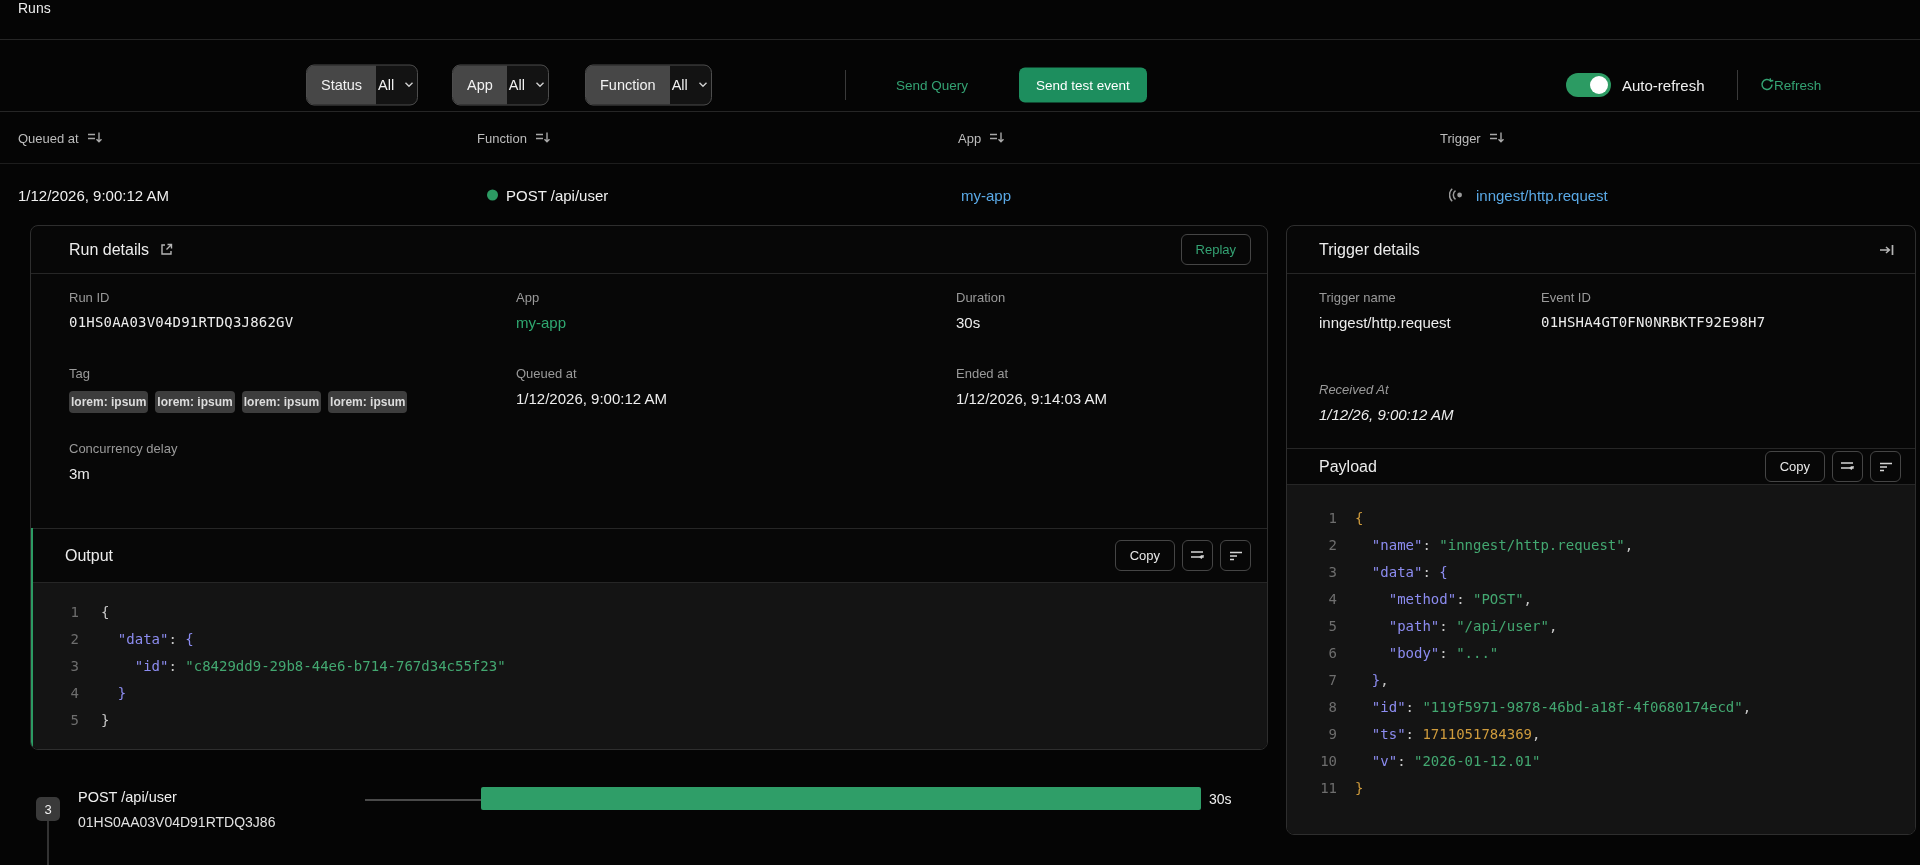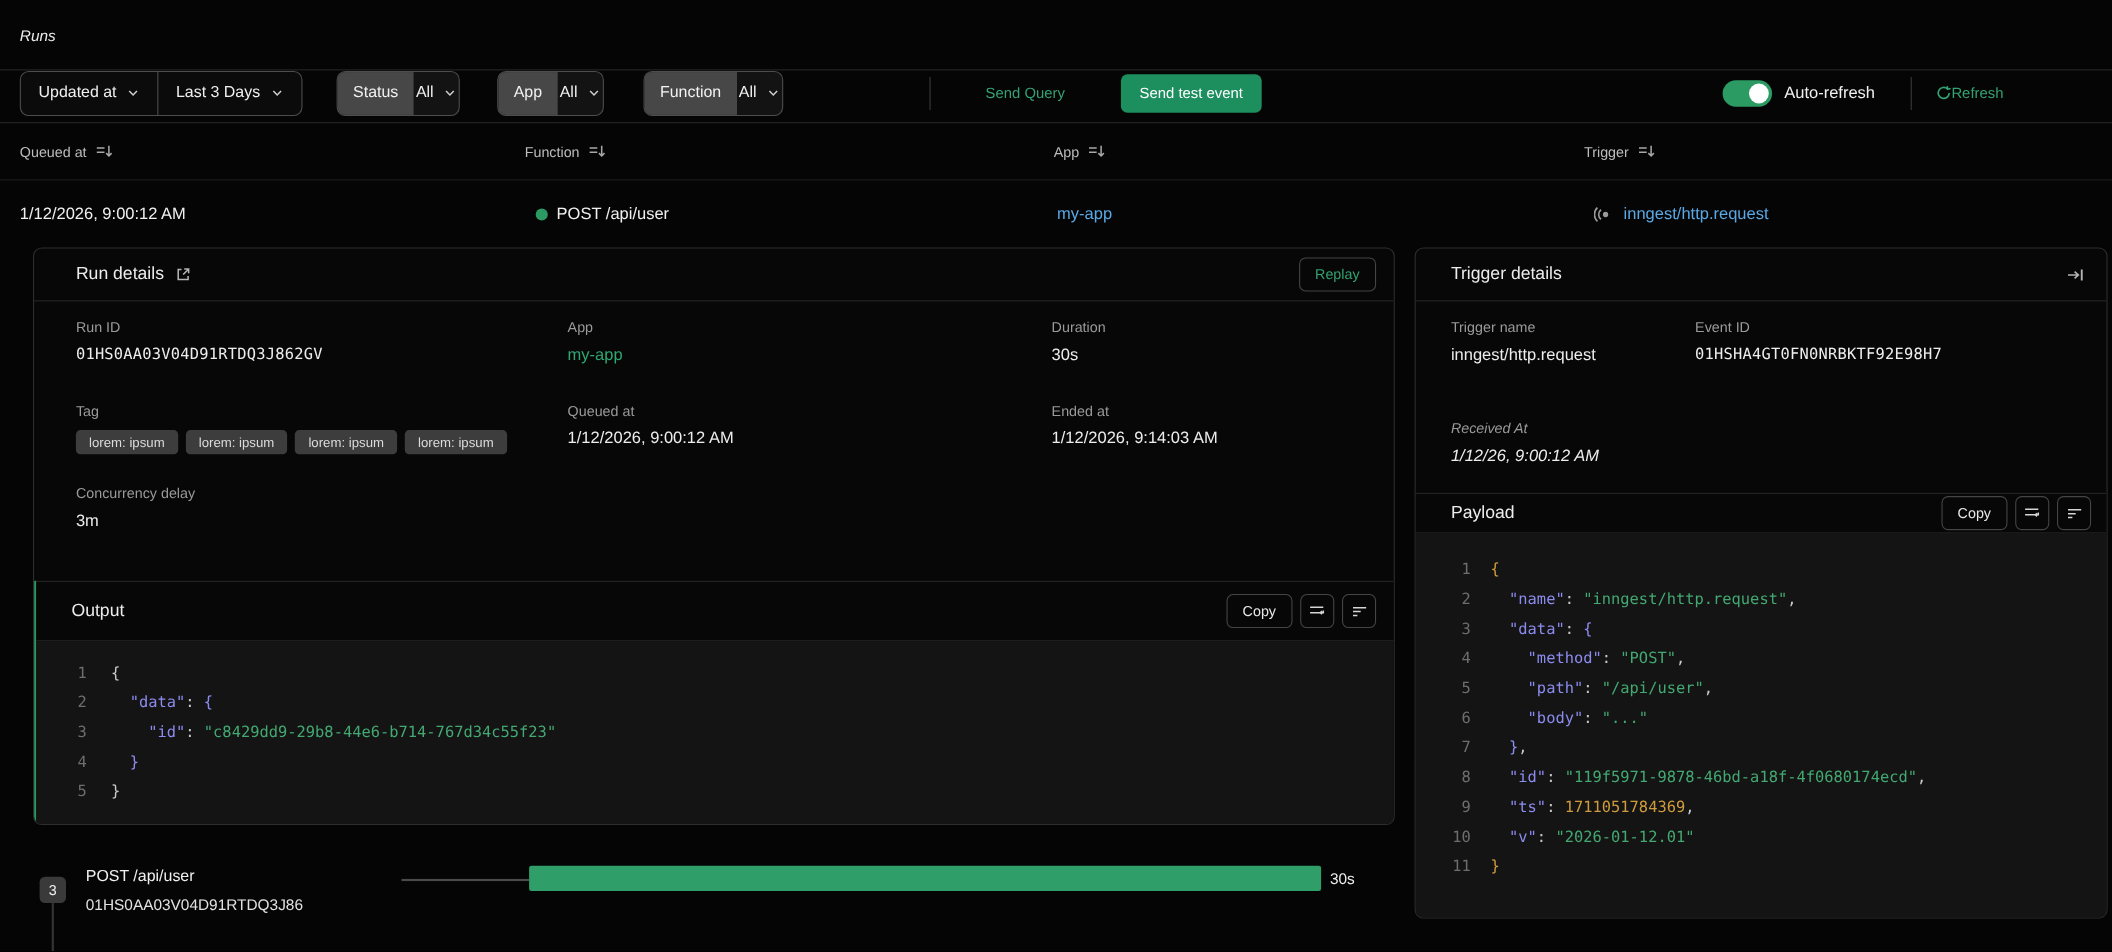--- a/index.html
+++ b/index.html
@@ -5,22 +5,22 @@
   * { margin:0; padding:0; box-sizing:border-box; }
   html,body { background:#000; }
   .canvas {
     position:relative; width:1920px; height:865px; overflow:hidden;
     background:#050505; color:#e7e7e7;
     font-family:"Liberation Sans", sans-serif; font-size:14px;
   }
   .mono { font-family:"DejaVu Sans Mono", monospace; }
 
   
-  .topbar { position:absolute; left:0; top:0; width:1920px; height:64px;
-    border-bottom:1px solid #262626; display:flex; align-items:center; padding:0 18px;font-style:italic; }
+  .topbar { position:absolute; left:0; top:0; width:1920px; height:40px;
+    border-bottom:1px solid #262626; display:flex; padding:0 18px; }
   .page-title { font-size:14px; color:#ececec; }
 
   
   .filterbar { position:absolute; left:0; top:58px; width:1920px; height:54px;
     border-bottom:1px solid #262626; }
   .fb-abs { position:absolute; top:50%; transform:translateY(-50%); }
   .combo { display:flex; align-items:stretch; border:1px solid #4d4d4d; border-radius:8px;
     height:41px; overflow:hidden; background:#0b0b0b; }
   .combo-cell { display:flex; align-items:center; gap:9px; padding:0 16px; font-size:14.5px; color:#f0f0f0; cursor:pointer; }
   .combo-sep { width:1px; background:#4d4d4d; }
@@ -60,21 +60,21 @@
   .btn-outline.green-text { color:#34a273; }
   .iconbtn { width:31px; height:31px; display:flex; align-items:center; justify-content:center;
     background:transparent; border:1px solid #454545; border-radius:6px; cursor:pointer; }
 
   .field { position:absolute; }
   .flabel { font-size:13px; color:#9a9a9a; }
   .fvalue { margin-top:9px; font-size:15px; color:#ededed; }
   .fvalue.mono { font-size:14px; letter-spacing:0.2px; }
   .fvalue.green { color:#2fa871; cursor:pointer; }
   .chips { margin-top:10px; display:flex; gap:7px; }
-  .chip { background:#3d3d3d; color:#dcdcdc; font-size:12px; padding:4px 12px; border-radius:4px; white-space:nowrap; }
+  .chip { background:#3d3d3d; color:#dcdcdc; font-size:12px; padding:4px 2px; border-radius:4px; white-space:nowrap;font-weight:bold; }
 
   
   .code-section { position:absolute; left:0; right:0; border-left:2px solid #2c9b63; }
   .code-head { display:flex; align-items:center; border-top:1px solid #262626; border-bottom:1px solid #262626; background:#070707; }
   .code-body { background:#141414; font-family:"DejaVu Sans Mono", monospace; font-size:14px; overflow:hidden; }
   .code-line { line-height:27px; white-space:pre; }
   .ln { display:inline-block; text-align:right; color:#6e6e6e; }
   .tok-p { color:#c9c9c9; }
   .tok-k { color:#8c8cf0; }
   .tok-s { color:#43a871; }
@@ -97,35 +97,20 @@
 </head>
 <body>
 
 <div class="canvas">
 
   <div class="topbar">
     <span class="page-title">Runs</span>
   </div>
 
   <div class="filterbar">
-    <div class="fb-abs combo" style="left:18px;">
-      <div class="combo-cell">
-        <span>Updated at</span>
-        <svg width="12" height="12" viewBox="0 0 12 12">
-            <path d="M2.5 4.3 L6 7.8 L9.5 4.3" stroke="#cfcfcf" stroke-width="1.4" fill="none"></path>
-          </svg>
-      </div>
-      <div class="combo-sep"></div>
-      <div class="combo-cell">
-        <span>Last 3 Days</span>
-        <svg width="12" height="12" viewBox="0 0 12 12">
-            <path d="M2.5 4.3 L6 7.8 L9.5 4.3" stroke="#cfcfcf" stroke-width="1.4" fill="none"></path>
-          </svg>
-      </div>
-    </div>
 
     <div class="fb-abs seg" style="left:306px;">
       <div class="seg-label">Status</div>
       <div class="seg-value">
         <span>All</span>
         <svg width="12" height="12" viewBox="0 0 12 12">
             <path d="M2.5 4.3 L6 7.8 L9.5 4.3" stroke="#cfcfcf" stroke-width="1.4" fill="none"></path>
           </svg>
       </div>
     </div>

